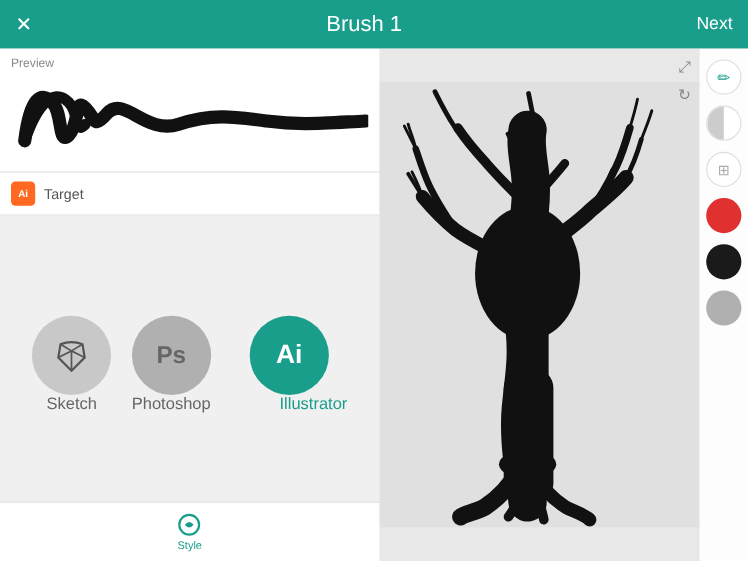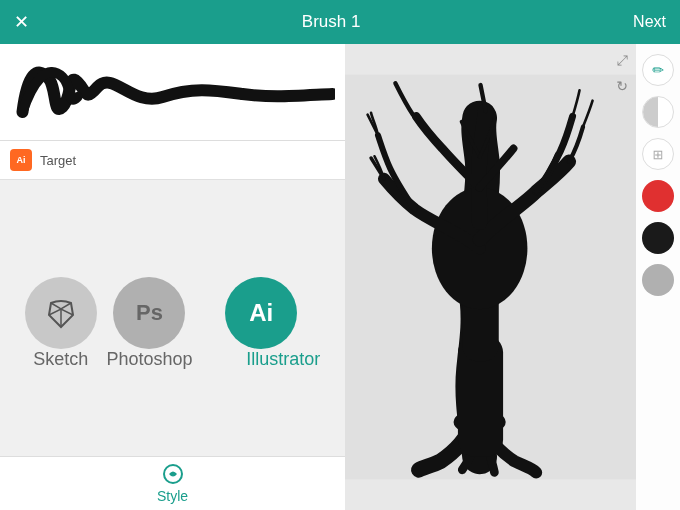--- a/index.html
+++ b/index.html
@@ -25,21 +25,21 @@
       z-index: 10;
     }
     .header-close {
       color: white;
       font-size: 18px;
       cursor: pointer;
       font-weight: 300;
     }
     .header-title {
       color: white;
-      font-size: 17px;
+      font-size: 20px;
       font-weight: 500;
     }
     .header-next {
       color: white;
       font-size: 16px;
       font-weight: 500;
       cursor: pointer;
       text-align: center;
     }
 
@@ -134,21 +134,21 @@
     .app-icon-sketch {
       background: #c8c8c8;
     }
     .app-icon-ps {
       background: #b0b0b0;
     }
     .app-icon-ai {
       background: #1a9e8c;
     }
     .app-icon-label {
-      font-size: 18px;
+      font-size: 15px;
       color: #666;
     }
     .app-icon-label.active {
       color: #1a9e8c;
       margin-left: 44px;
     }
     .app-icon-text {
       font-size: 22px;
       font-weight: 700;
       color: #666;
@@ -170,21 +170,21 @@
     }
     .toolbar-item {
       display: flex;
       flex-direction: column;
       align-items: center;
       gap: 3px;
       cursor: pointer;
       padding: 4px 8px;
     }
     .toolbar-item-label {
-      font-size: 14px;
+      font-size: 10px;
       color: #888;
     }
     .toolbar-item-label.active {
       color: #1a9e8c;
     }
 
     
     .right-panel {
       flex: 1;
       background: #e8e8e8;
@@ -240,20 +240,21 @@
   <span class="header-close">✕</span>
   <span class="header-title">Brush 1</span>
   <span class="header-next">Next</span>
 </div>
 
 <div class="main">
 
   <div class="left-panel">
 
     <div class="preview-section">
+      <div class="preview-label">Preview</div>
       <div class="preview-canvas">
         <svg viewBox="0 0 320 80" xmlns="http://www.w3.org/2000/svg">
 
           <path d="M10,60 C15,20 25,15 35,25 C45,35 40,65 50,55 C60,45 55,20 65,30 C75,40 72,50 85,35 C100,18 120,55 150,45 C180,35 200,38 230,42 C260,46 280,44 320,42" stroke="#111" stroke-width="12" fill="none" stroke-linecap="round" stroke-linejoin="round"></path>
           <path d="M10,60 C20,30 35,10 50,25 C60,35 55,55 65,45" stroke="#111" stroke-width="10" fill="none" stroke-linecap="round"></path>
         </svg>
       </div>
     </div>
 
     <div class="target-row">

